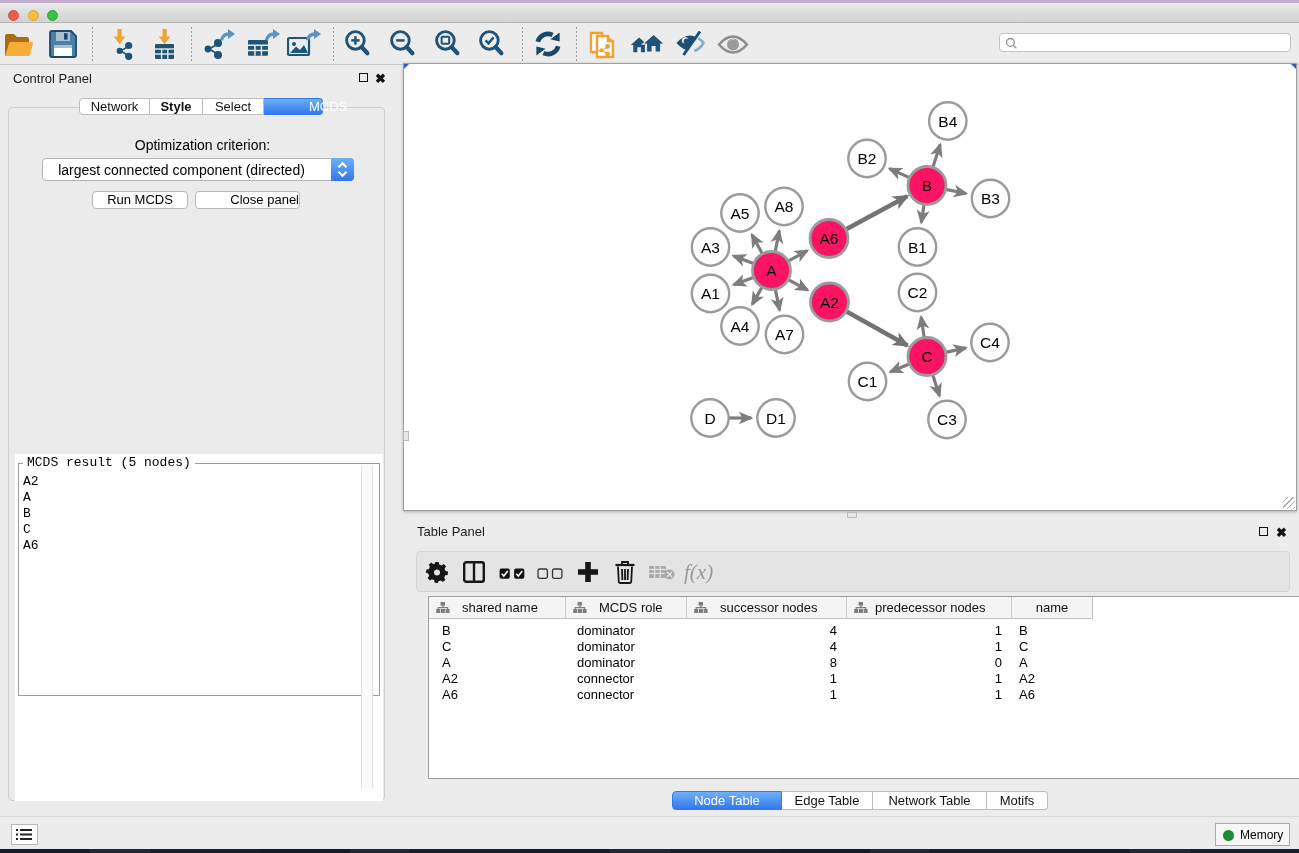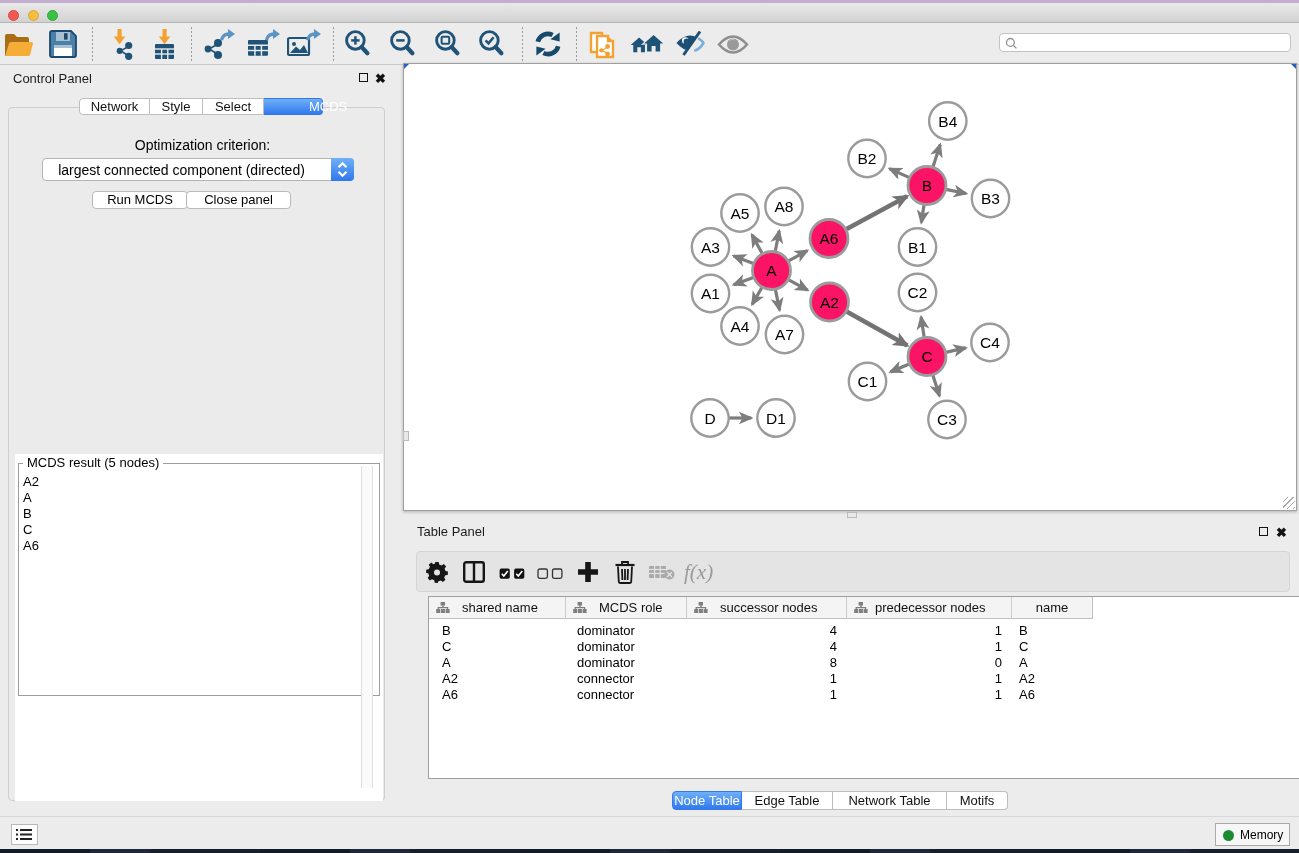--- a/index.html
+++ b/index.html
@@ -36,23 +36,23 @@
   border-radius:0 4px 4px 0;padding-left:45px; }
 #opt-label { position:absolute; left:14px; top:137px; width:377px; text-align:center; font-size:14px; color:#000; }
 #dropdown { position:absolute; left:42px; top:158px; width:312px; height:23px; background:#fff;
   border:1px solid #b4b4b4; border-radius:4px; font-size:14px; color:#000; }
 #dropdown .dtext { position:absolute; left:0; right:33px; top:3px; text-align:center; }
 #dropdown .darr { position:absolute; right:-1px; top:-1px; width:23px; height:23px;
   background:linear-gradient(#6fb0f7,#2f77ee); border-radius:0 4px 4px 0; }
 .btn { position:absolute; height:18px; background:#fff; border:1px solid #b9b9b9; border-radius:4px;
   font-size:13px; color:#000; text-align:center; line-height:16px; }
 #btn-run { left:92px; top:191px; width:96px; }
-#btn-close { left:186px; top:191px; width:105px; }
+#btn-close { left:195px; top:191px; width:105px;text-align:right; }
 #mcds-wrap { position:absolute; left:15px; top:454px; width:368px; height:347px; background:#fff; }
-#mcds-box { position:absolute; left:3px; top:9px; width:362px; height:233px; border:1px solid #9d9d9d; }
+#mcds-box { position:absolute; left:3px; top:9px; width:362px; height:233px; border:1px solid #9d9d9d;font-family:Liberation Mono, monospace; }
 #mcds-label { position:absolute; left:4px; top:-9px; background:#fff; padding:0 4px; font-size:13px; color:#000; z-index:3; height:17px; }
 #mcds-list { position:absolute; left:1px; top:10px; right:1px; bottom:1px; background:#fff; font-size:13px; color:#000; }
 #mcds-list div { height:16px; line-height:16px; padding-left:3px; }
 #mcds-scroll { position:absolute; right:6px; top:2px; width:12px; height:322px; background:#fafafa;
   border-left:1px solid #e0e0e0; border-right:1px solid #e0e0e0; }
 
 
 #netwin { position:absolute; left:403px; top:63px; width:894px; height:448px; background:#fff;
   border:1px solid #9f9f9f; box-shadow:0 1px 3px rgba(0,0,0,0.25); }
 #nw-title { position:absolute; left:0; top:0; width:100%; height:21px;
@@ -275,21 +275,21 @@
     </div>
 </div>
 <div id="mainbg"></div>
 
 <div id="cp-title">Control Panel</div>
 <div id="cp-max"></div>
 <div id="cp-close">✖</div>
 <div id="cp-panel"></div>
 <div id="cp-tabs">
   <div class="tab first" style="width:71px;">Network</div>
-    <div class="tab" style="width:53px;">Style</div>
+    <div class="tab" style="width:53px;font-weight:bold;">Style</div>
     <div class="tab" style="width:61px;">Select</div>
     <div class="tab sel" style="width:59px;">MCDS</div>
 </div>
 <div id="opt-label">Optimization criterion:</div>
 <div id="dropdown">
     <div class="dtext">largest connected component (directed)</div>
   <div class="darr"><svg width="23" height="23" viewBox="0 0 23 23">
         <path d="M7.5 9.2 L11.5 5.2 L15.5 9.2" fill="none" stroke="#fff" stroke-width="2.2"></path>
         <path d="M7.5 13.8 L11.5 17.8 L15.5 13.8" fill="none" stroke="#fff" stroke-width="2.2"></path>
       </svg></div>
@@ -531,21 +531,21 @@
     </div>
   <div class="row" style="top:88px;">
       <span class="c" style="left:13px;">A6</span>
       <span class="c" style="left:148px;">connector</span>
       <span class="c" style="left:395px;width:13px;text-align:right;">1</span>
       <span class="c" style="left:560px;width:13px;text-align:right;">1</span>
       <span class="c" style="left:590px;">A6</span>
     </div>
 </div>
 <div id="btabs">
-  <div class="btab sel" style="width:70px;">Node Table</div>
+  <div class="btab sel" style="width:110px;">Node Table</div>
     <div class="btab" style="width:91px;">Edge Table</div>
     <div class="btab" style="width:114px;">Network Table</div>
     <div class="btab last" style="width:61px;">Motifs</div>
 </div>
 
 <div id="statusbar">
   <div id="sb-btn"><svg width="17" height="13" viewBox="0 0 17 13" style="margin:3px 0 0 4px;">
         <g fill="#222">
           <rect x="0" y="1" width="2" height="2"></rect>
           <rect x="4" y="1" width="12" height="2"></rect>

